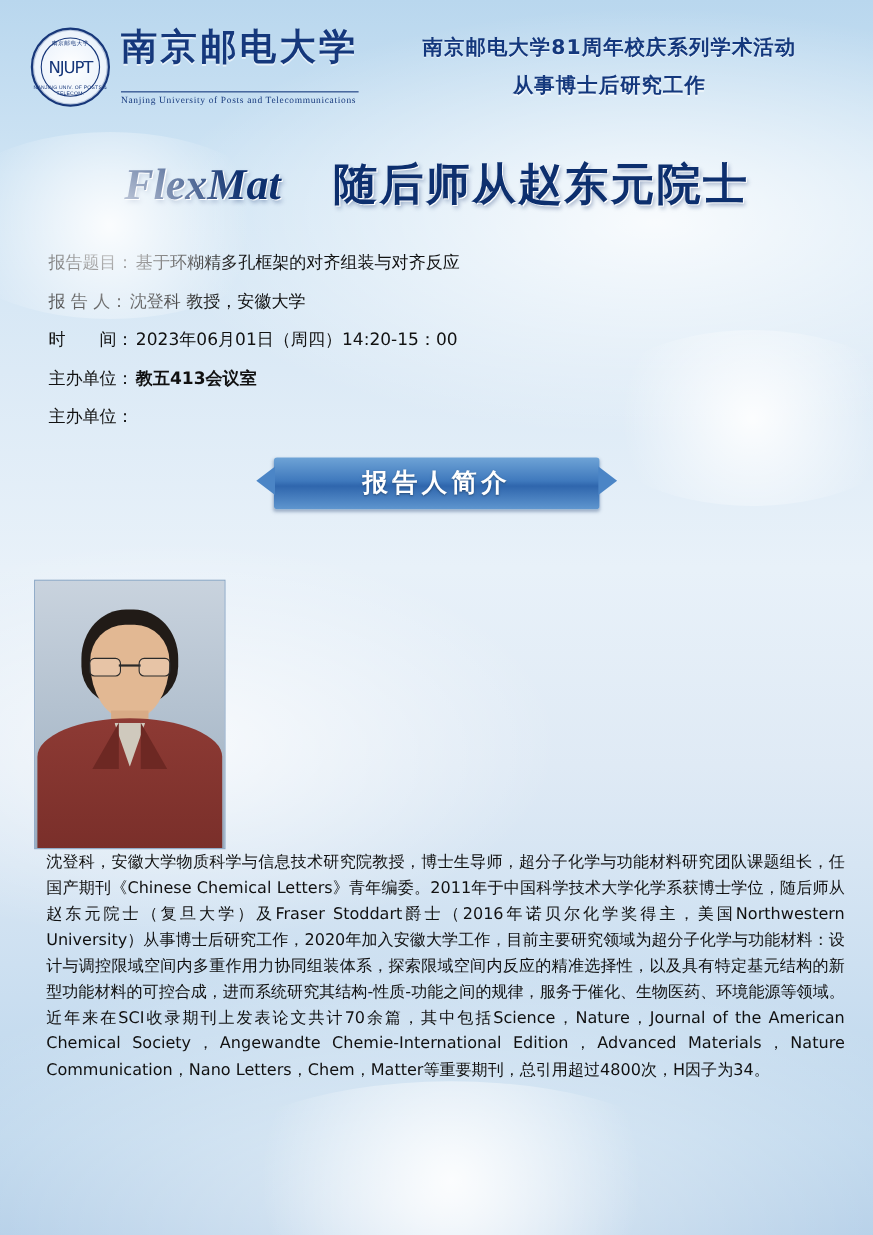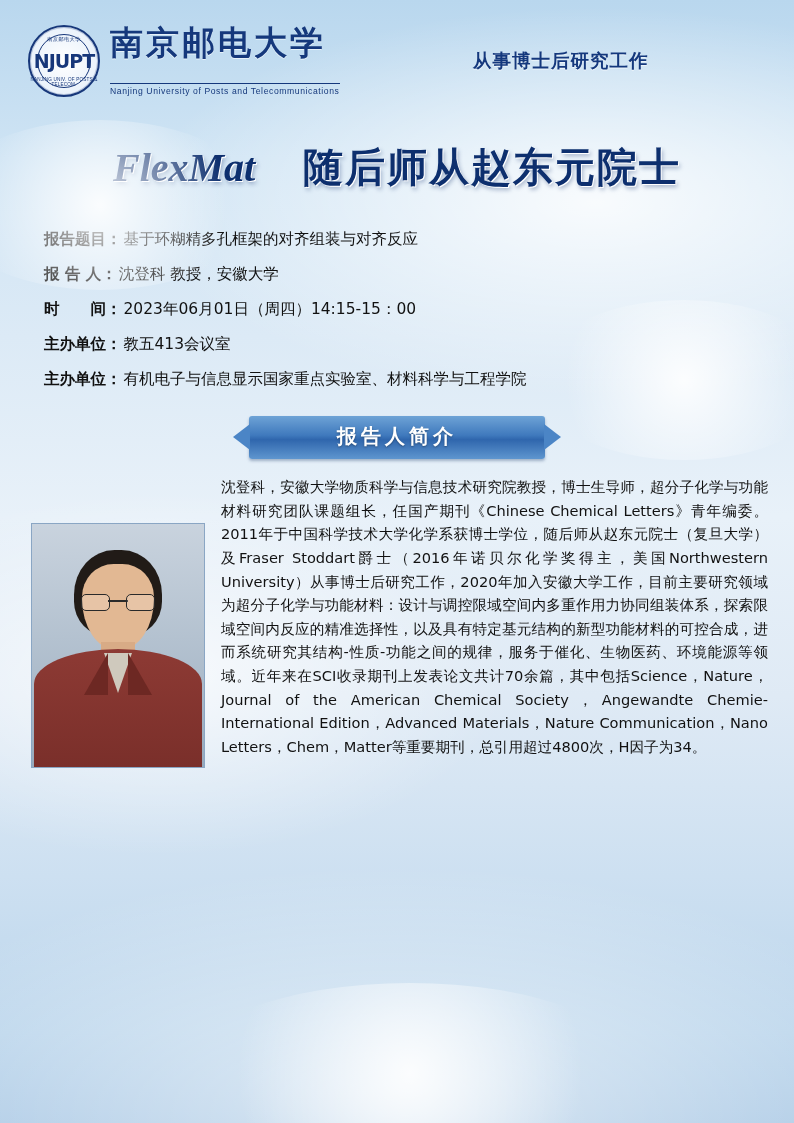--- a/index.html
+++ b/index.html
@@ -61,22 +61,22 @@
     left: 7px; top: 7px; right: 7px; bottom: 7px;
     border-radius: 50%;
     border: 1px solid #17377a;
   }
   .seal .glyph {
     position: absolute;
     left: 0; right: 0; top: 50%;
     transform: translateY(-50%);
     text-align: center;
     color: #17377a;
-    font-size: 19px;
-    font-weight: bold;
+    font-size: 15px;
+    font-weight: normal;
     letter-spacing: -1px;
     font-family: "DejaVu Sans", sans-serif;
   }
   .seal .top-text {
     position: absolute;
     top: 9px; left: 0; right: 0;
     text-align: center;
     font-size: 5.2px;
     color: #17377a;
     letter-spacing: .4px;
@@ -98,21 +98,21 @@
   .uni-cn {
     font-family: "DejaVu Sans", "Liberation Sans", sans-serif;
     font-size: 33px;
     font-weight: bold;
     color: #15387c;
     letter-spacing: 3px;
     text-shadow: 0 1px 0 rgba(255,255,255,0.6);
   }
   .uni-en {
     margin-top: 24px;
-    font-family: Liberation Sans, sans-serif;
+    font-family: Liberation Serif, serif;
     font-size: 8.6px;
     color: #15387c;
     letter-spacing: .6px;
     border-top: 1px solid #15387c;
     padding-top: 3px;
   }
   .header-right {
     flex: 1;
     text-align: center;
     padding-left: 18px;
@@ -155,45 +155,45 @@
   }
   .info-row {
     display: flex;
     align-items: baseline;
     margin-bottom: 14px;
     font-family: "DejaVu Sans", "Liberation Sans", sans-serif;
     font-size: 15.5px;
     color: #111;
   }
   .info-label {
-    font-weight: bold;
+    font-weight: normal;
     white-space: pre;
     flex: none;
   }
   .info-value {
     margin-left: 2px;
   }
   .info-row.bold-value .info-value {
-    font-weight: normal;
+    font-weight: bold;
   }
 
   
   .banner-wrap {
     display: flex;
     justify-content: center;
     margin-top: 26px;
   }
   .banner {
     position: relative;
     min-width: 236px;
     padding: 7px 30px 9px 30px;
     text-align: center;
     color: #ffffff;
     font-family: Liberation Mono, monospace;
-    font-size: 20px;
+    font-size: 23px;
     font-weight: bold;
     letter-spacing: 4px;
     background: linear-gradient(to bottom, #6ea3d6 0%, #3f79bd 45%, #2f66ad 55%, #5f96cf 100%);
     border-radius: 3px;
     box-shadow: 0 2px 3px rgba(30,60,110,0.35);
     text-shadow: 0 1px 2px rgba(0,0,0,0.35);
   }
   .banner::before,
   .banner::after {
     content: "";
@@ -210,20 +210,21 @@
   .banner::after {
     right: -16px;
     border-left: 17px solid #4b85c6;
   }
 
   
   .bio {
     margin: 16px 26px 0 26px;
     display: flex;
     align-items: flex-start;
+    flex-direction: column;
   }
   .portrait {
     flex: none;
     width: 172px;
     height: 243px;
     margin-top: 48px;
     margin-left: 5px;
     border: 1px solid #8aa6c4;
     background: linear-gradient(to bottom, #cfd8e2 0%, #b9c6d4 45%, #9fb0c2 100%);
     position: relative;
@@ -350,20 +351,21 @@
         <div class="top-text">南京邮电大学</div>
         <div class="glyph">NJUPT</div>
         <div class="bot-text">NANJING UNIV. OF POSTS &amp; TELECOM.</div>
       </div>
       <div class="uni-name">
         <div class="uni-cn">南京邮电大学</div>
         <div class="uni-en">Nanjing University of Posts and Telecommunications</div>
       </div>
     </div>
     <div class="header-right">
+      <div class="line1">南京邮电大学81周年校庆系列学术活动</div>
       <div class="line2">从事博士后研究工作</div>
     </div>
   </div>
 
   <div class="main-title">
     <span class="en">FlexMat</span>
     <span>&nbsp;</span>
     <span class="cn">随后师从赵东元院士</span>
   </div>
 
@@ -371,29 +373,28 @@
     <div class="info-row">
       <span class="info-label">报告题目：</span>
       <span class="info-value">基于环糊精多孔框架的对齐组装与对齐反应</span>
     </div>
     <div class="info-row">
       <span class="info-label">报 告 人：</span>
       <span class="info-value">沈登科 教授，安徽大学</span>
     </div>
     <div class="info-row">
       <span class="info-label">时　　间：</span>
-      <span class="info-value">2023年06月01日（周四）14:15-15：00</span>
+      <span class="info-value">2023年06月01日（周四）14:20-15：00</span>
     </div>
     <div class="info-row bold-value">
       <span class="info-label">主办单位：</span>
       <span class="info-value">教五413会议室</span>
     </div>
     <div class="info-row">
       <span class="info-label">主办单位：</span>
-      <span class="info-value">有机电子与信息显示国家重点实验室、材料科学与工程学院</span>
     </div>
   </div>
 
   <div class="banner-wrap">
     <div class="banner">报告人简介</div>
   </div>
 
   <div class="bio">
     <div class="portrait">
       <div class="bg"></div>

